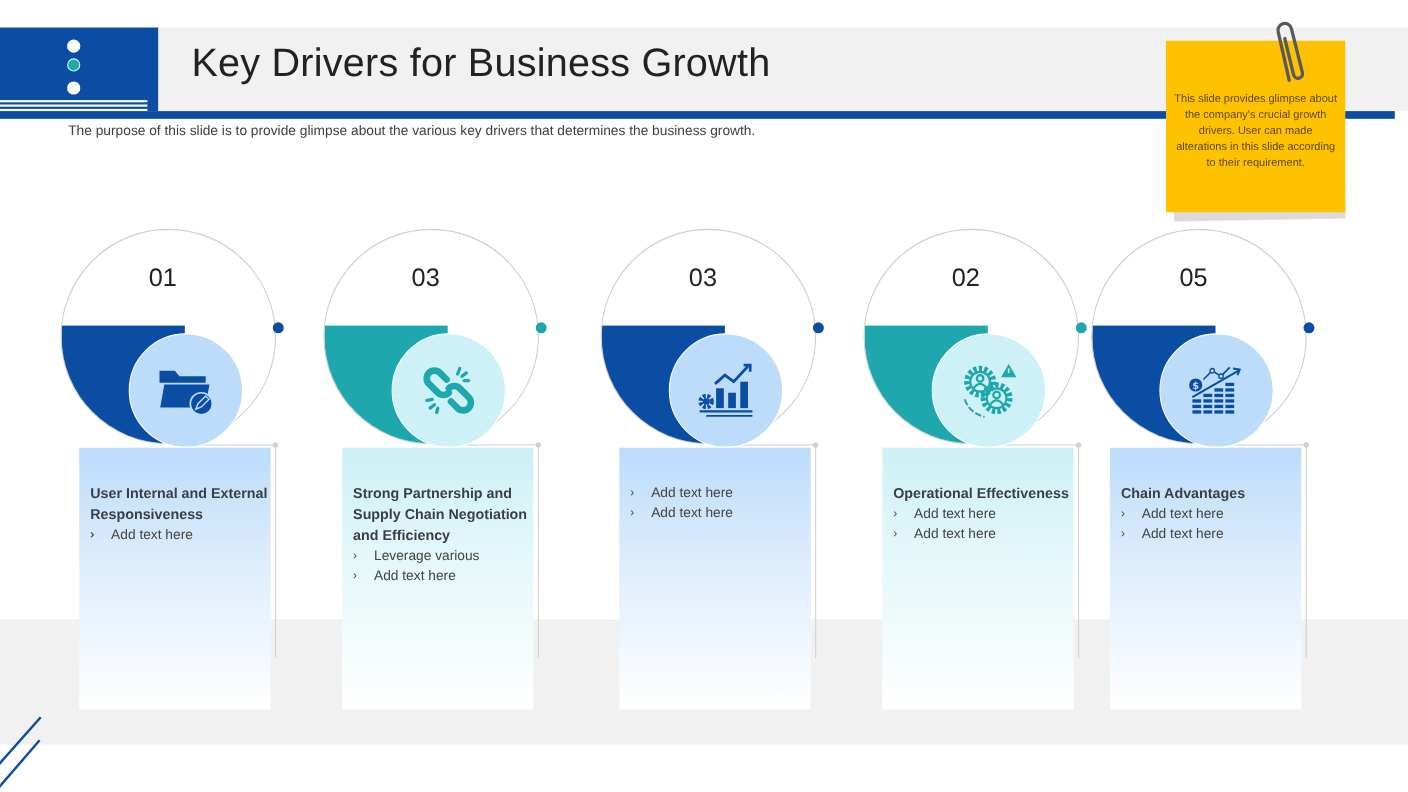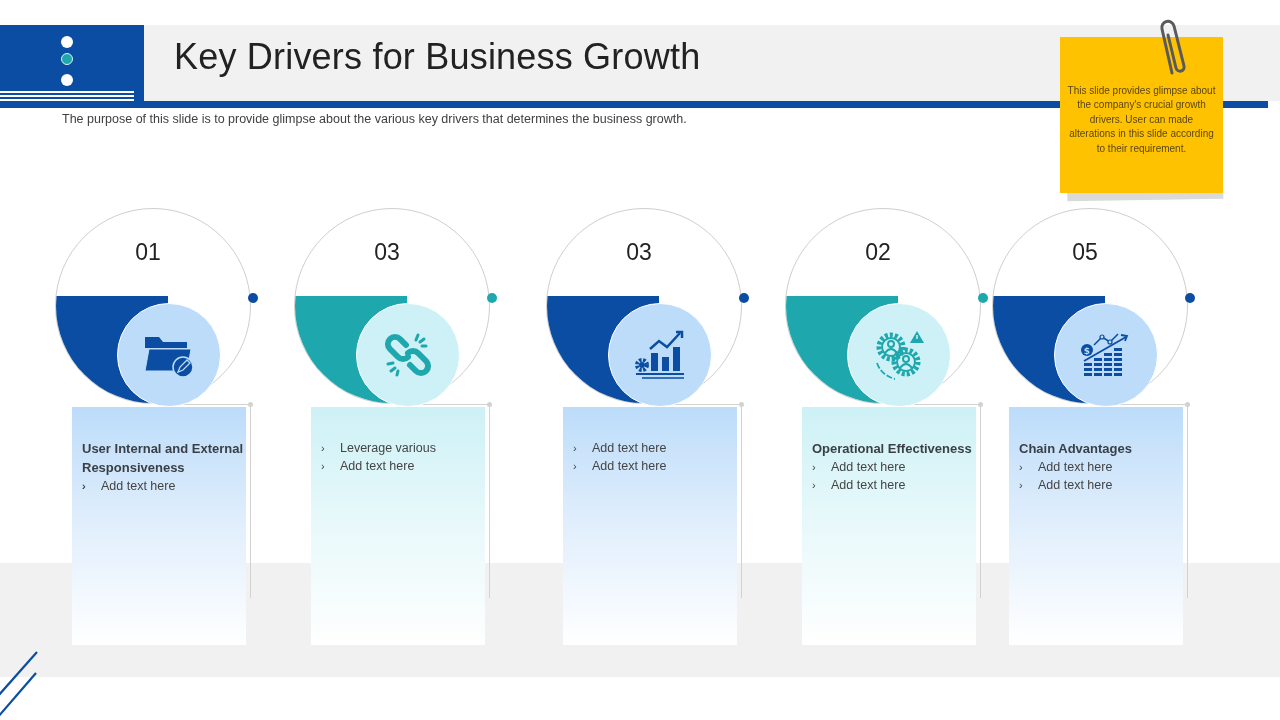--- a/index.html
+++ b/index.html
@@ -120,20 +120,21 @@
           <line x1="38" y1="8" x2="36" y2="13"></line>
             <line x1="44" y1="12" x2="40" y2="15"></line>
             <line x1="46" y1="19" x2="42" y2="19"></line>
           <line x1="8" y1="37" x2="13" y2="36"></line>
             <line x1="11" y1="44" x2="15" y2="41"></line>
             <line x1="17" y1="48" x2="18" y2="44"></line>
         </g>
       </svg>
     </div>
     <div class="text-area">
+      <div class="d-title">Strong Partnership and Supply Chain Negotiation and Efficiency</div>
       <ul class="d-bullets">
         <li><span class="chev">›</span><span>Leverage various</span></li>
         <li><span class="chev">›</span><span>Add text here</span></li>
       </ul>
     </div>
   </div>
 
   <div class="driver" style="left:546px">
     <div class="panel" style="background:linear-gradient(#bcdcfa 0%, #deedfc 45%, #ffffff 100%);"></div>
     <div class="ring">

